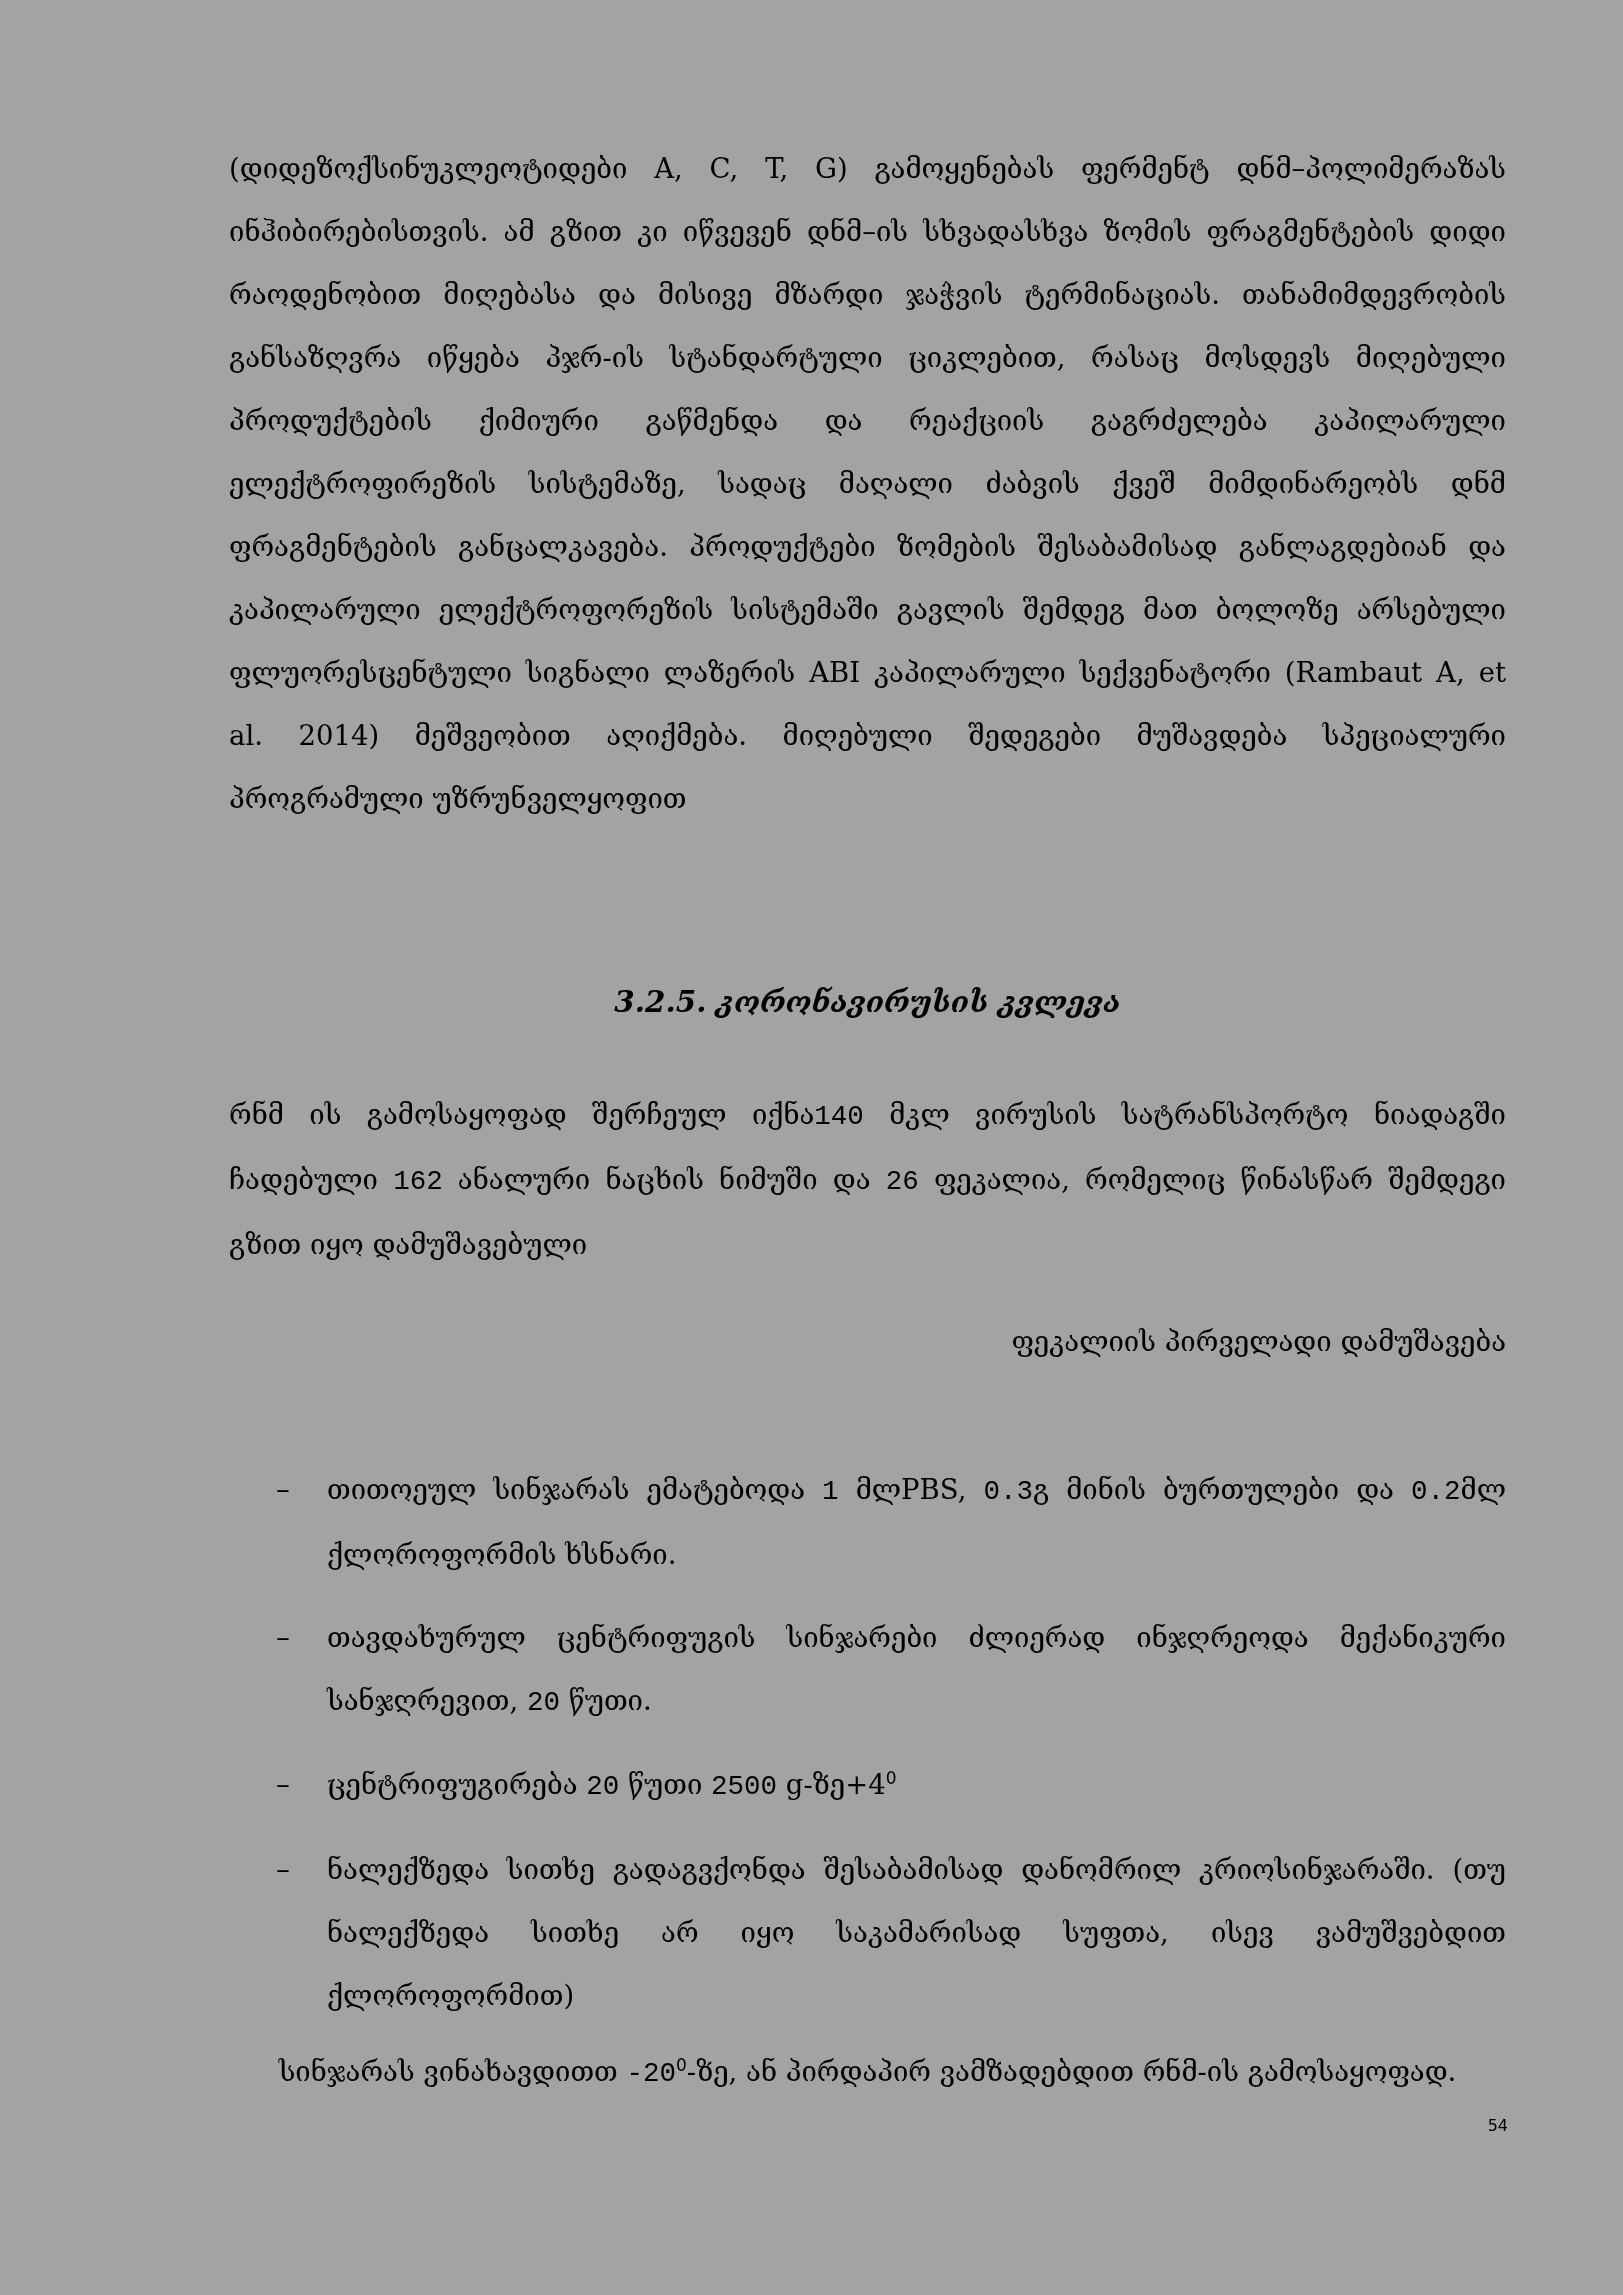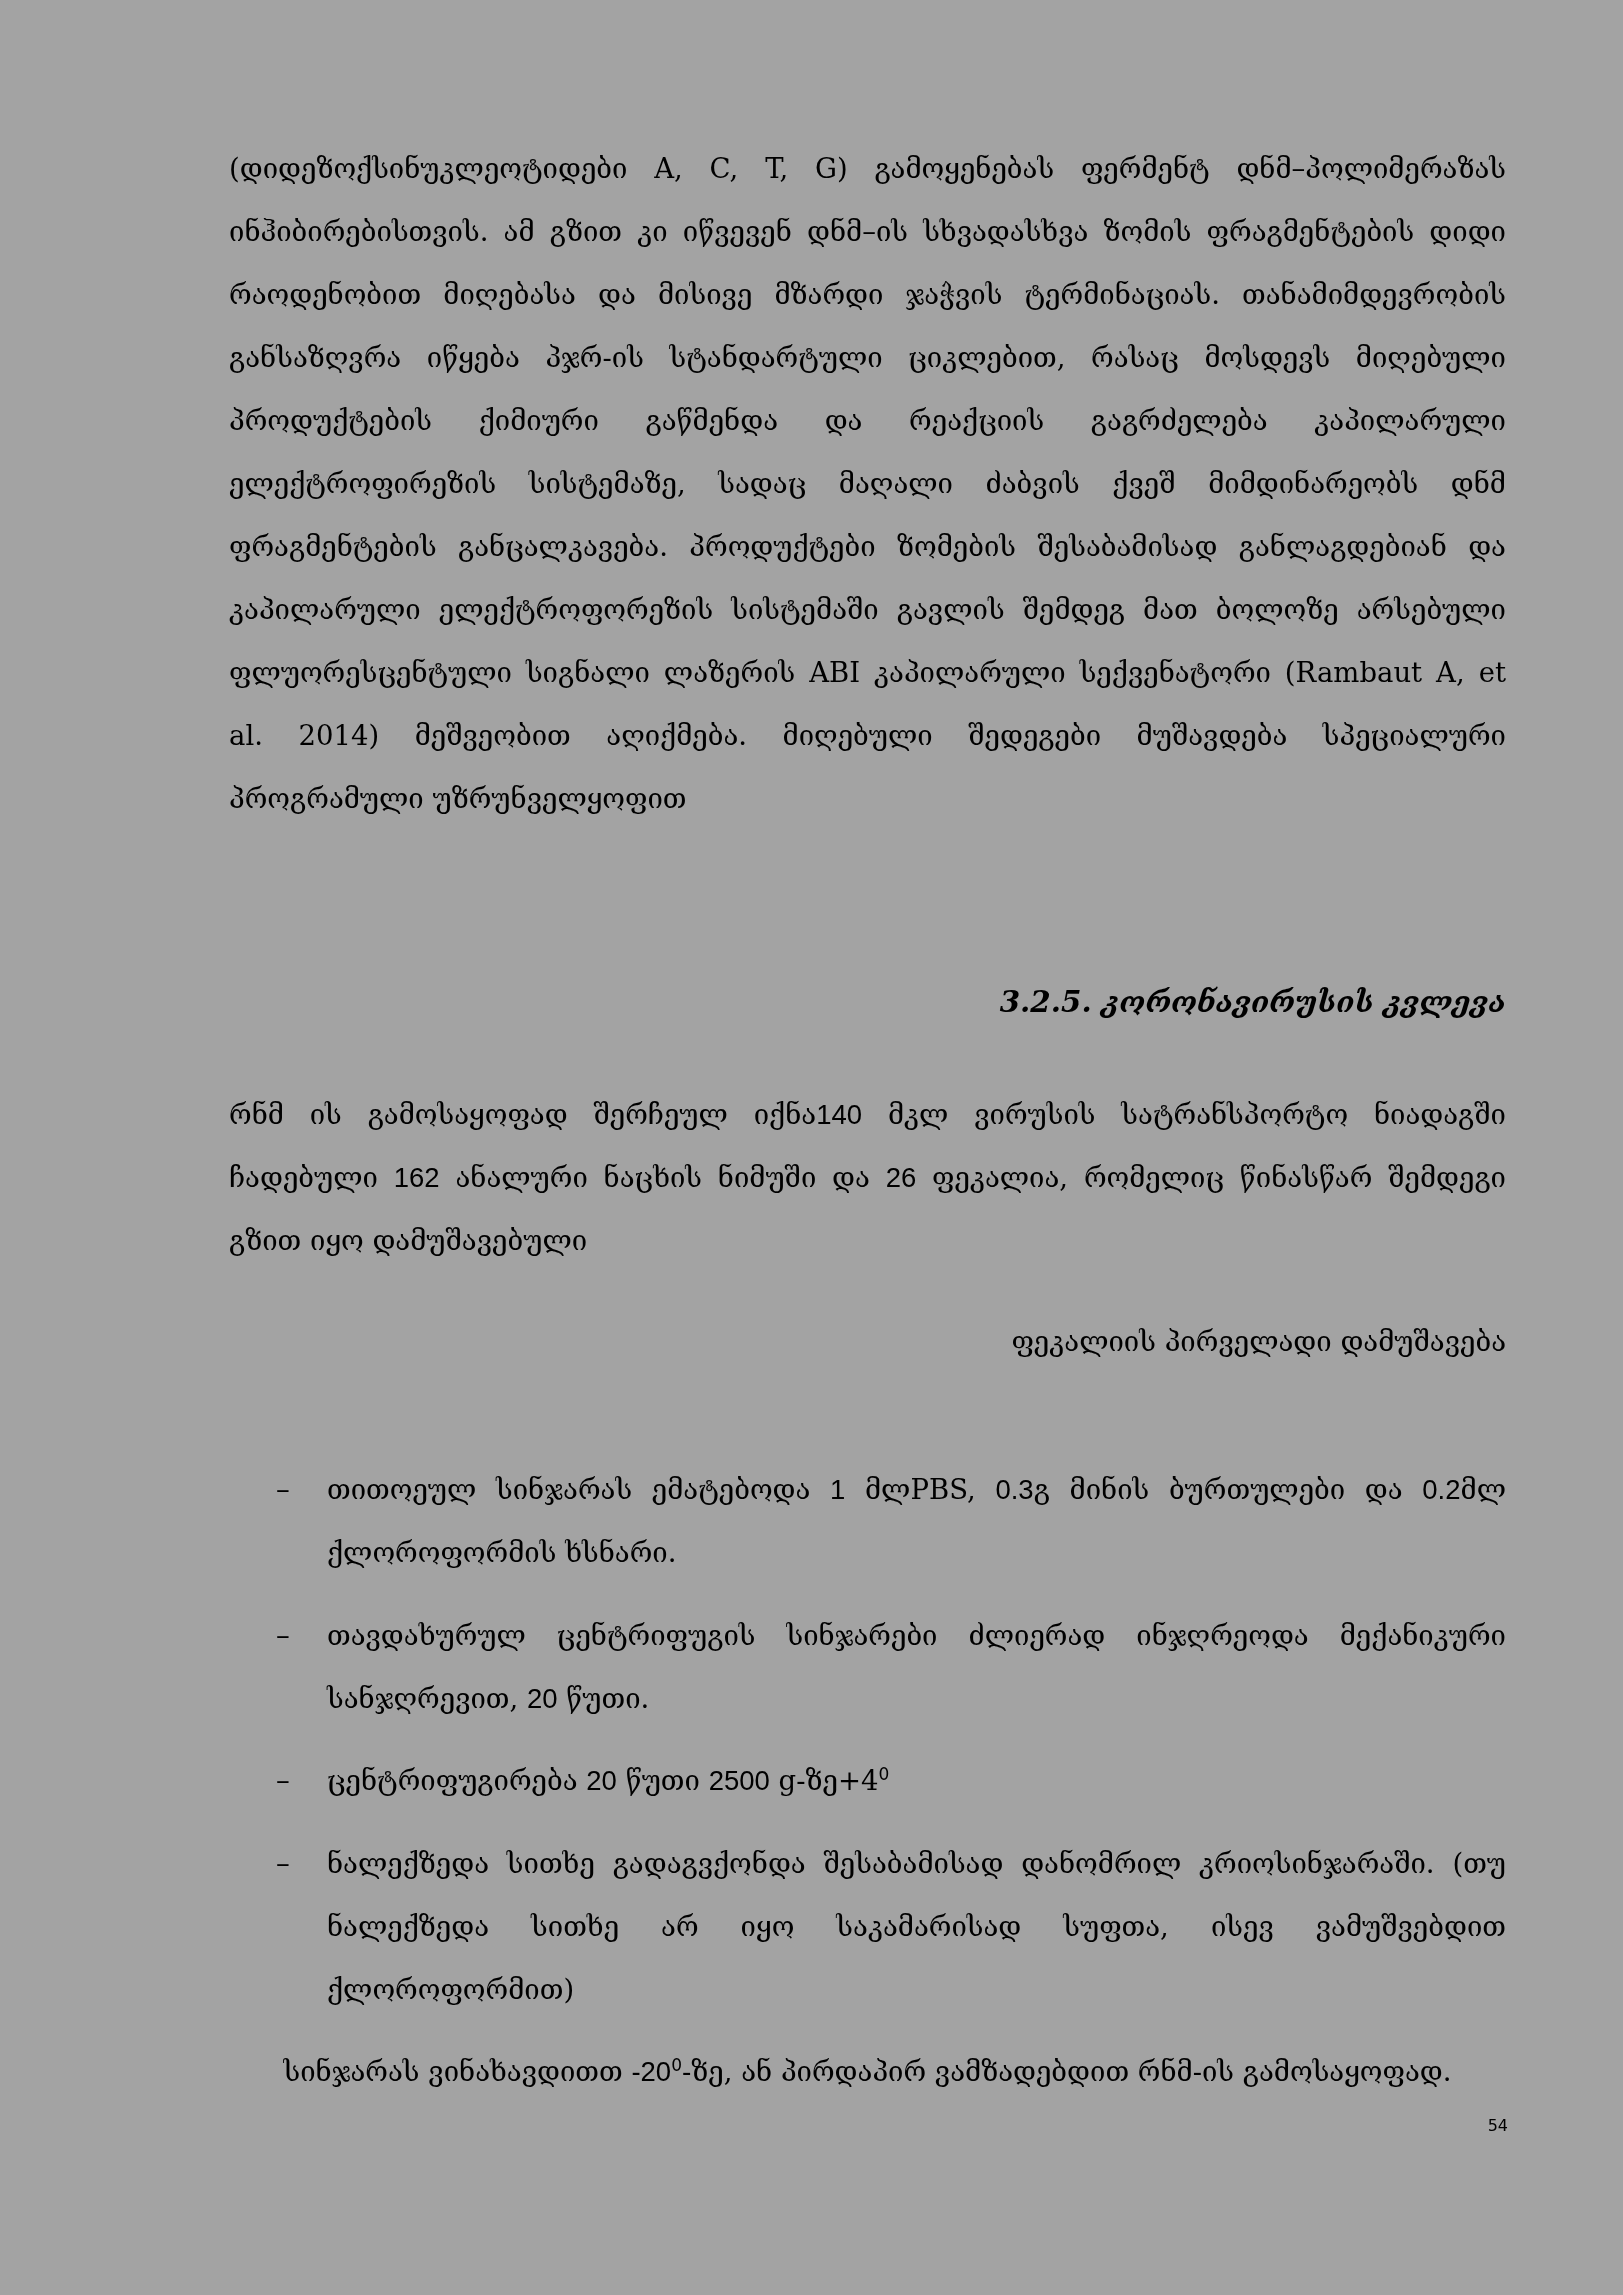--- a/index.html
+++ b/index.html
@@ -37,21 +37,21 @@
   .section-heading {
     position: absolute;
     top: 970px;
     left: 0;
     width: 100%;
     font-size: 29.4px;
     font-weight: bold;
     font-style: italic;
     line-height: 63px;
     margin: 0;
-    text-align: right;
+    text-align: center;
   }
   .para-2 {
     position: absolute;
     top: 1083px;
     left: 0;
     width: 100%;
   }
   .para-fecal {
     position: absolute;
     top: 1310px;
@@ -85,21 +85,21 @@
     top: 0;
   }
   .para-final {
     position: absolute;
     top: 2040px;
     left: 0;
     width: 100%;
     text-align: center;
   }
   .num {
-    font-family: Liberation Sans, sans-serif;
+    font-family: Liberation Mono, monospace;
   }
   .sup {
     font-family: "DejaVu Sans", "Liberation Sans", sans-serif;
     font-size: 17px;
     vertical-align: super;
     line-height: 0;
   }
   .page-number {
     position: absolute;
     right: 115px;

